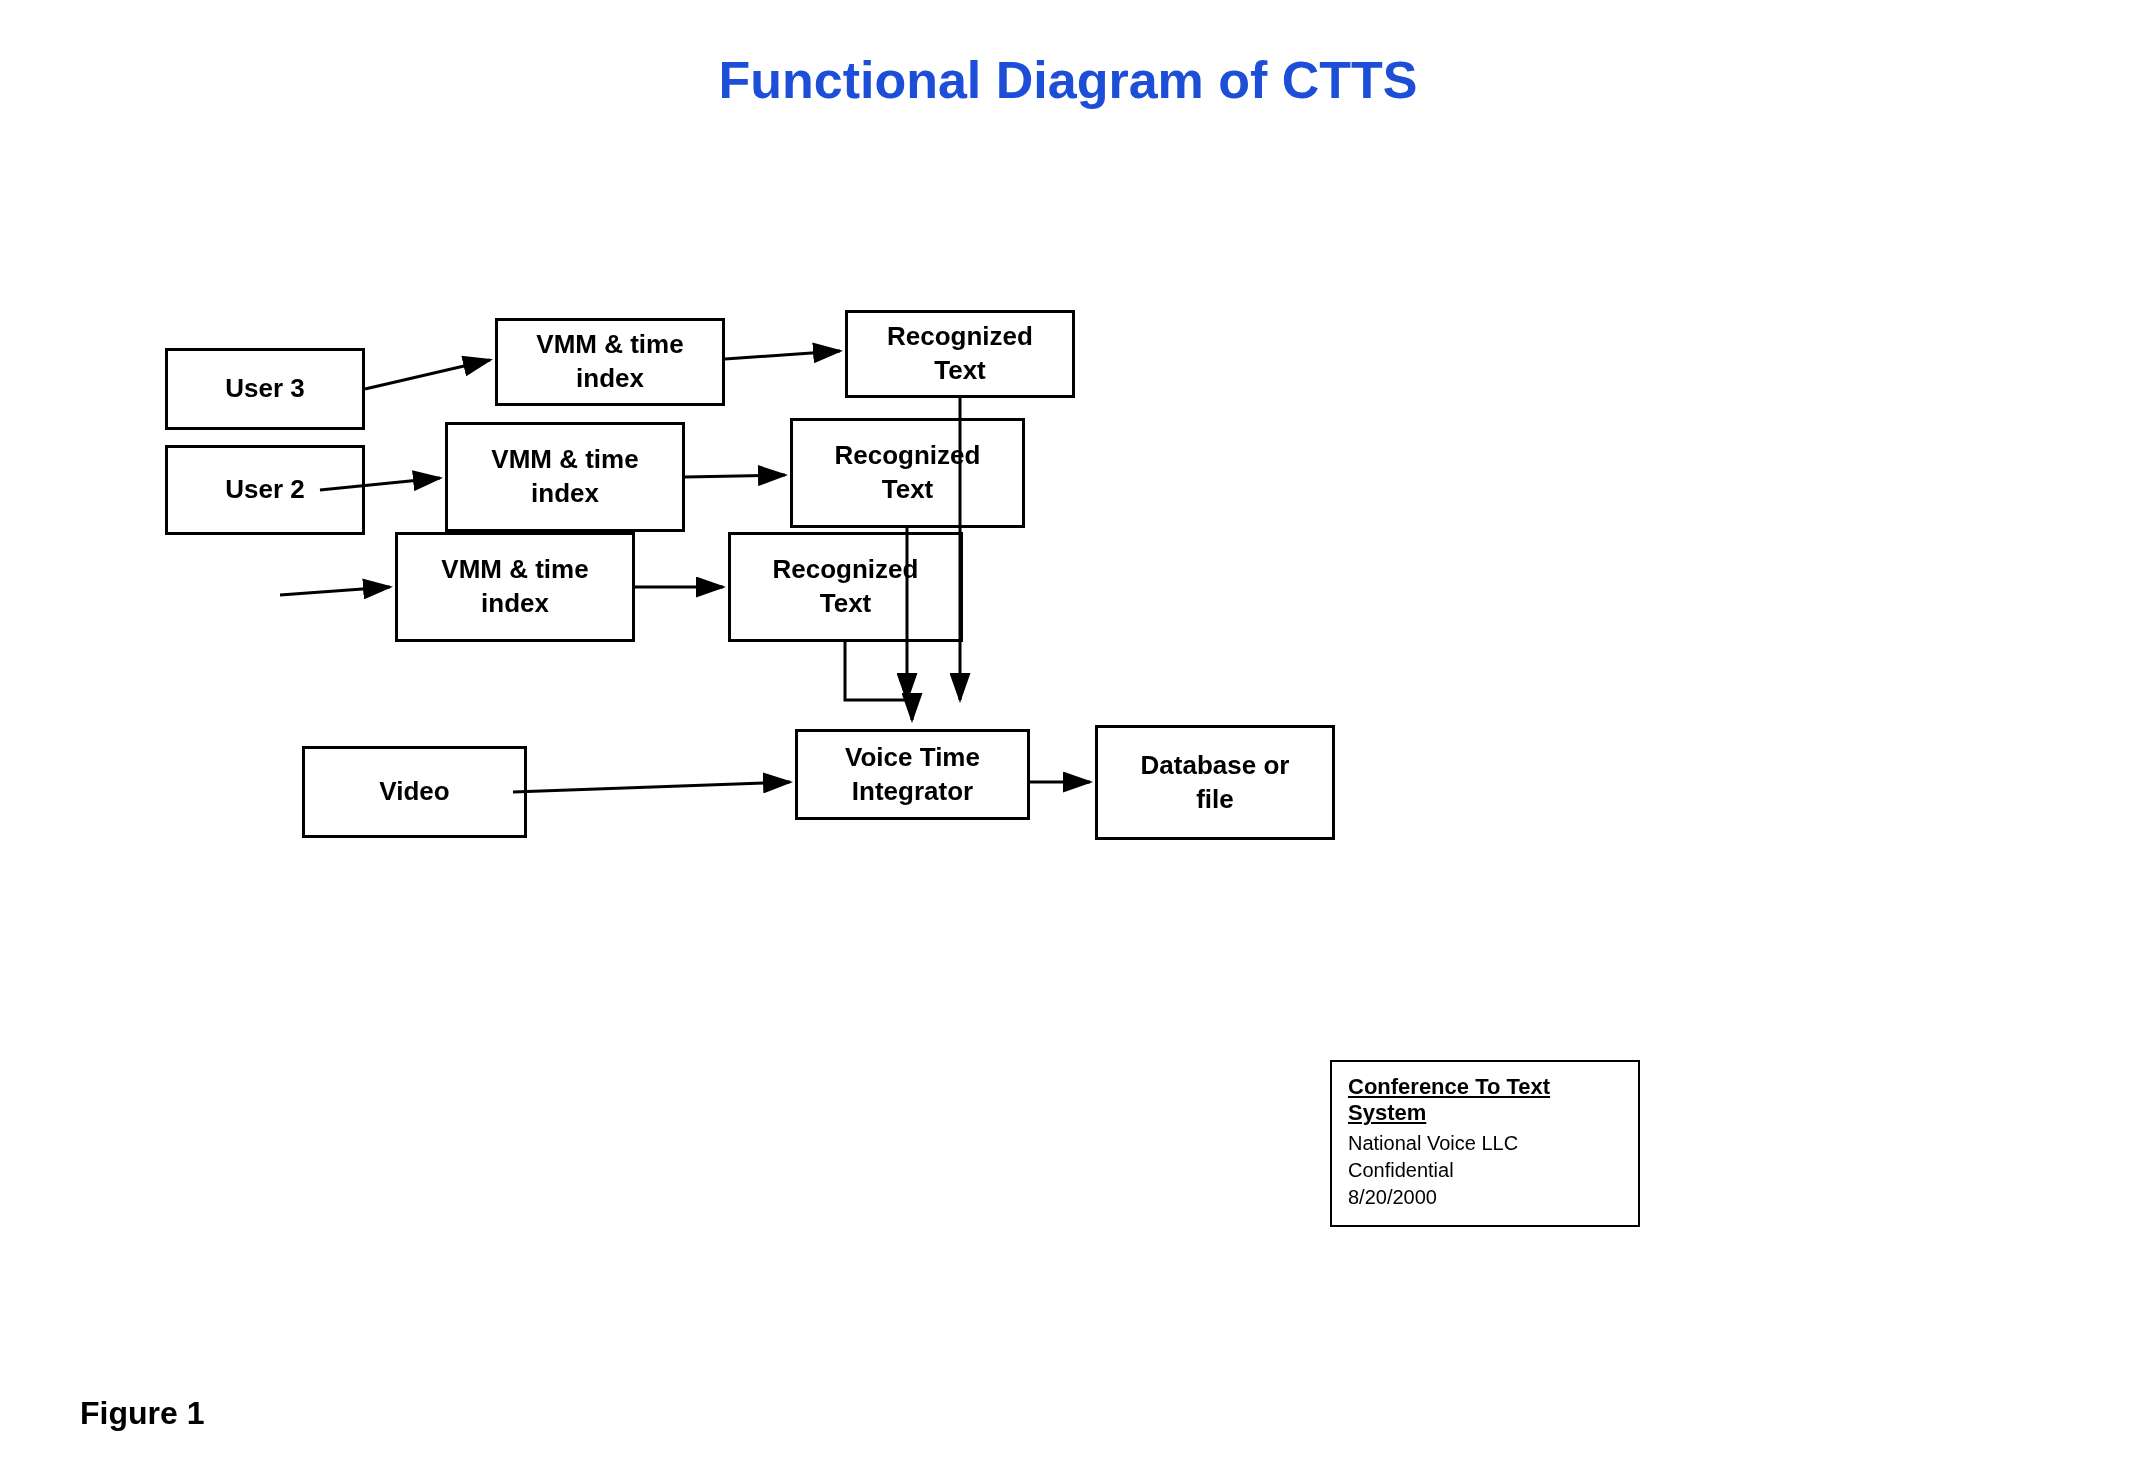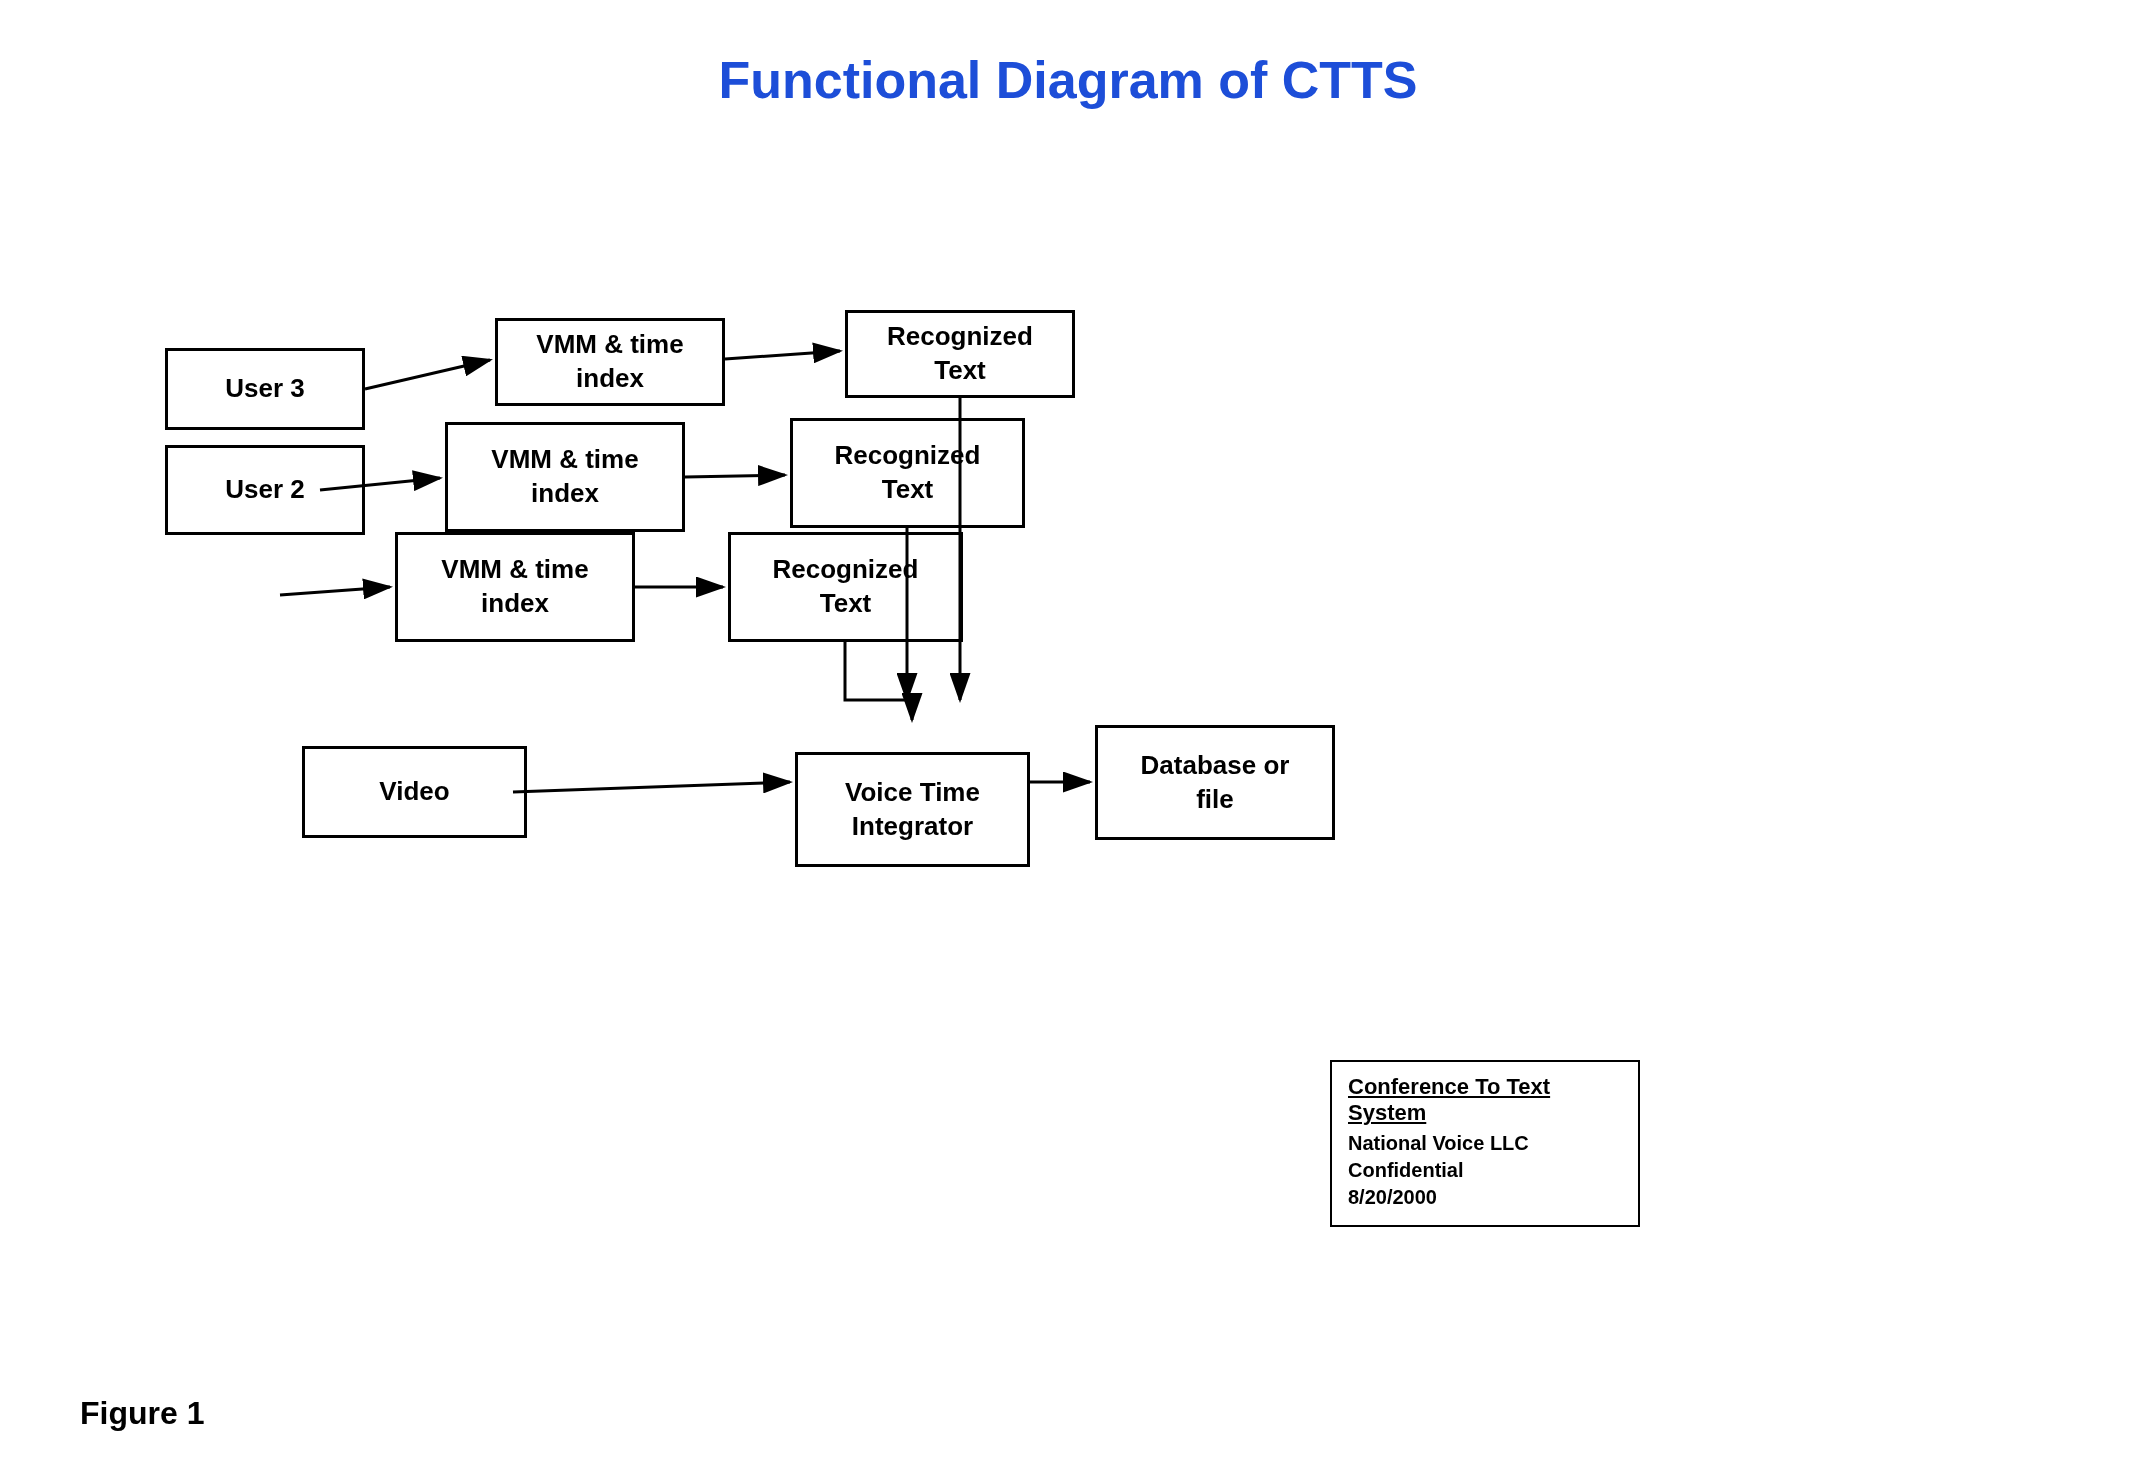--- a/index.html
+++ b/index.html
@@ -63,21 +63,21 @@
 
     .info-box .title-line {
       font-size: 22px;
       font-weight: 900;
       text-decoration: underline;
       margin-bottom: 6px;
     }
 
     .info-box .line {
       font-size: 20px;
-      font-weight: 700;
+      font-weight: 400;
       margin-bottom: 4px;
     }
 
     .figure-label {
       position: absolute;
       bottom: 50px;
       left: 80px;
       font-size: 32px;
       font-weight: 900;
       font-family: Arial, sans-serif;
@@ -120,21 +120,21 @@
   <div class="box" style="left:495px; top:158px; width:230px; height:88px;">VMM &amp; time<br>index</div>
 
   <div class="box" style="left:728px; top:372px; width:235px; height:110px;">Recognized<br>Text</div>
 
   <div class="box" style="left:790px; top:258px; width:235px; height:110px;">Recognized<br>Text</div>
 
   <div class="box" style="left:845px; top:150px; width:230px; height:88px;">Recognized<br>Text</div>
 
   <div class="box" style="left:302px; top:586px; width:225px; height:92px;">Video</div>
 
-  <div class="box" style="left:795px; top:592px; width:235px; height:115px;">Voice Time<br>Integrator</div>
+  <div class="box" style="left:795px; top:569px; width:235px; height:91px;">Voice Time<br>Integrator</div>
 
   <div class="box" style="left:1095px; top:565px; width:240px; height:115px;">Database or<br>file</div>
 
   <svg class="arrows-svg">
     <defs>
       <marker id="arrowhead" markerWidth="10" markerHeight="7" refX="9" refY="3.5" orient="auto">
         <polygon points="0 0, 10 3.5, 0 7" fill="#000"></polygon>
       </marker>
     </defs>
 

